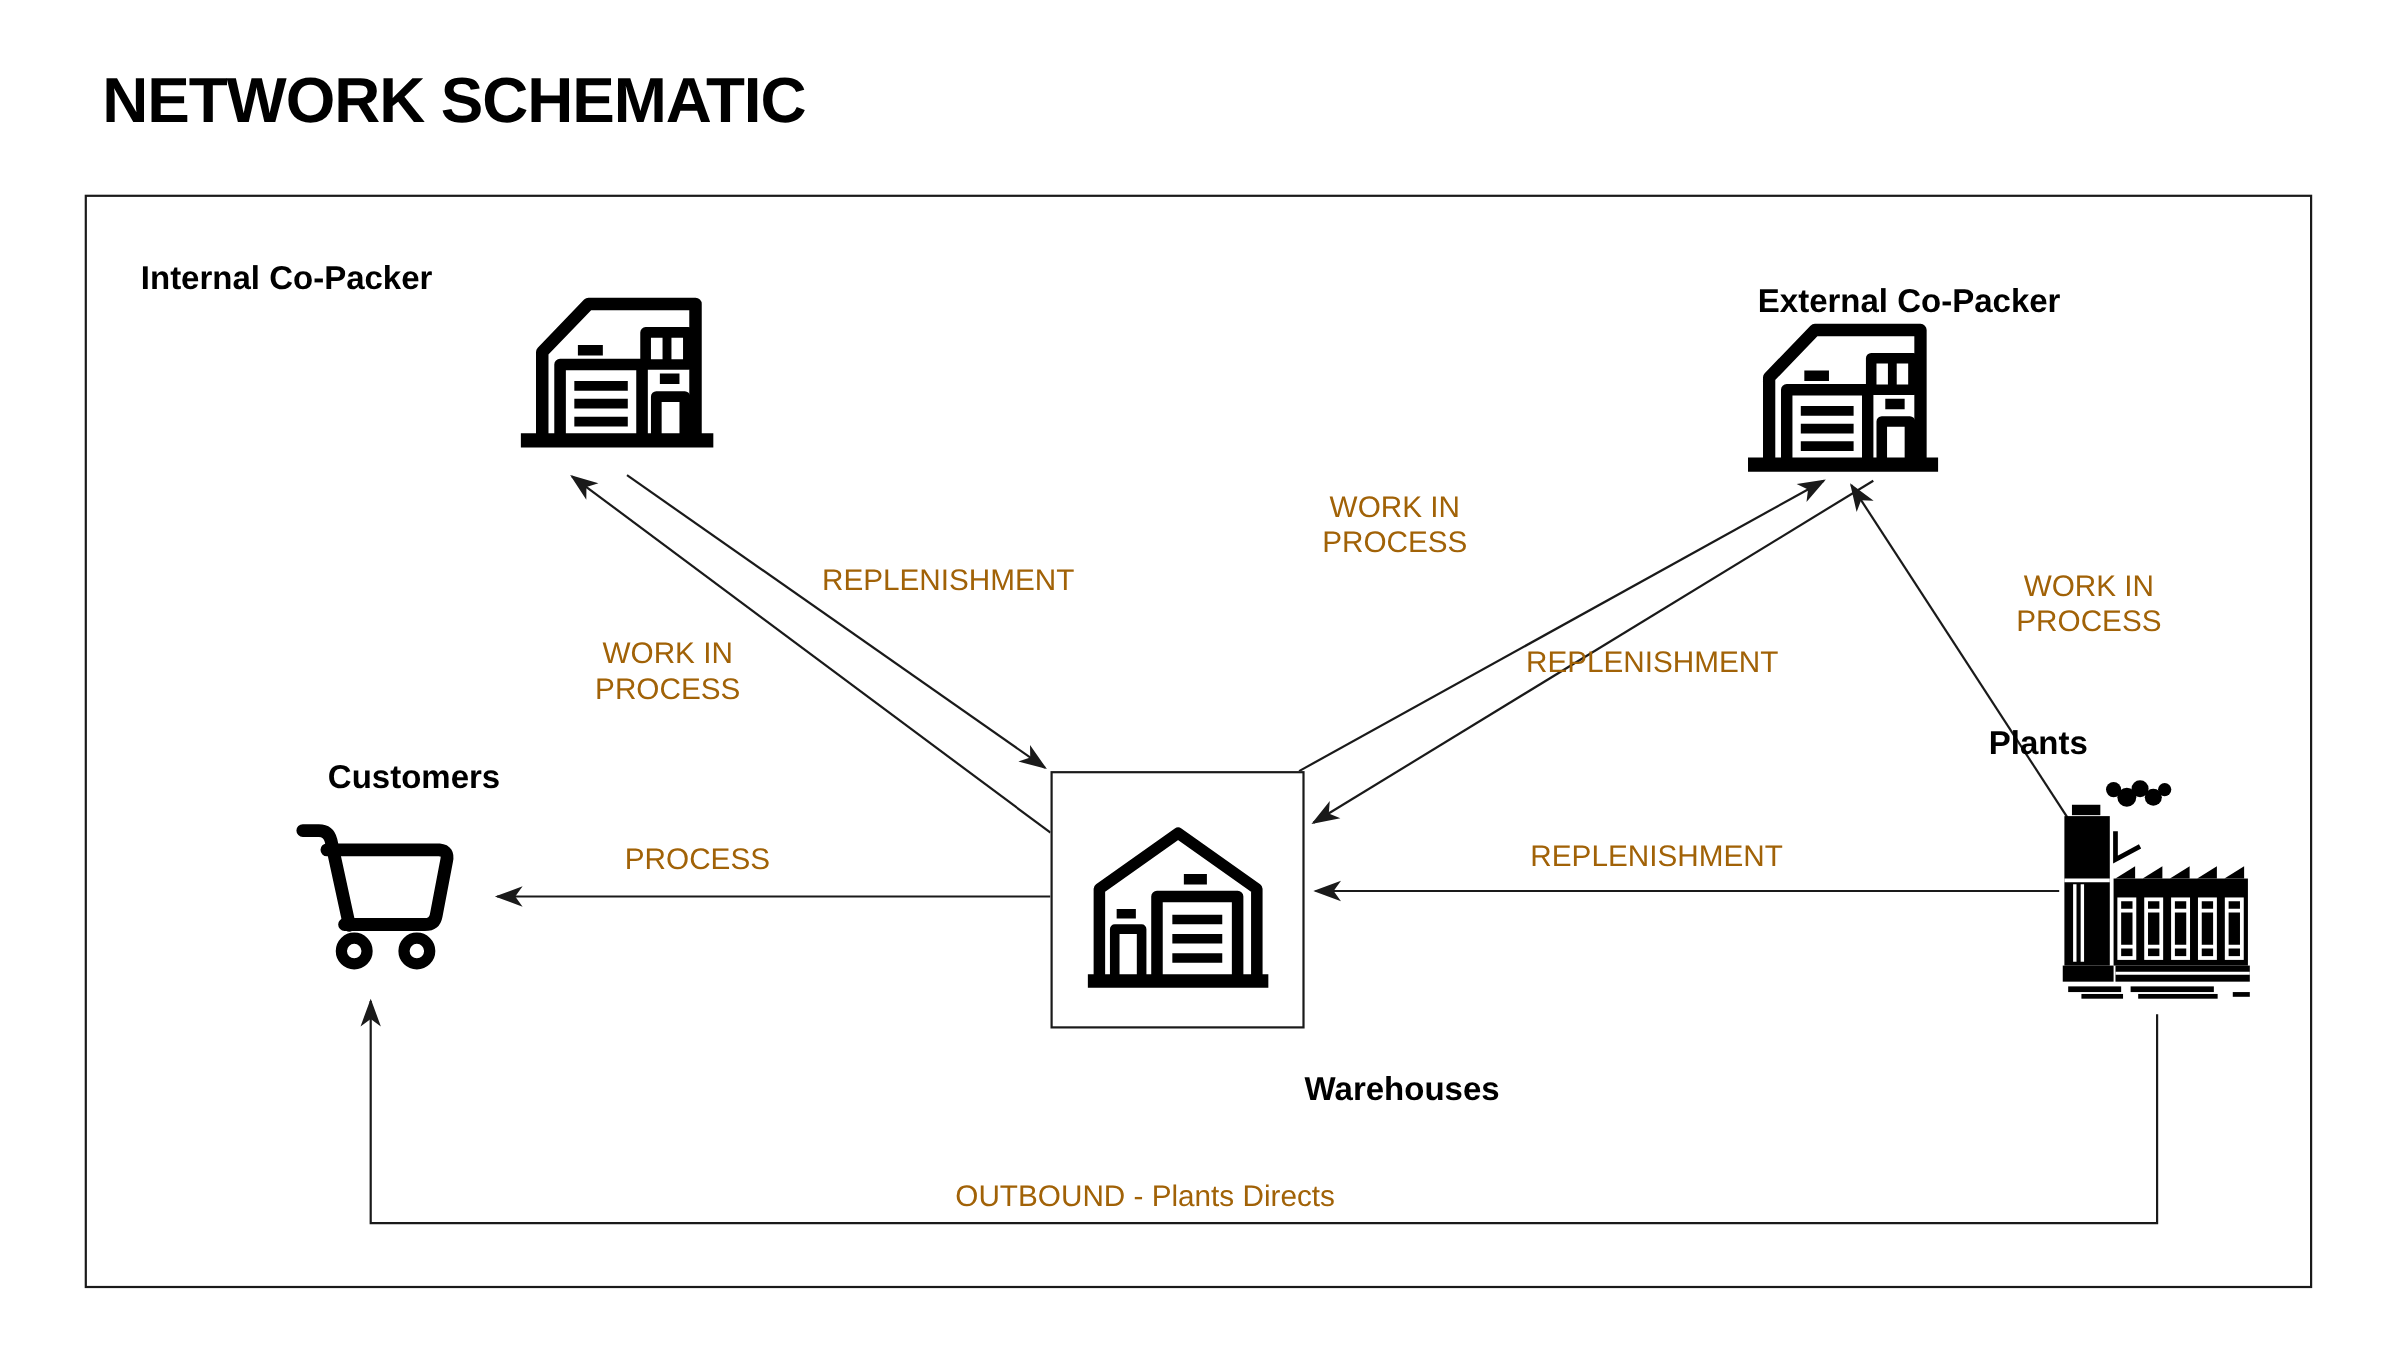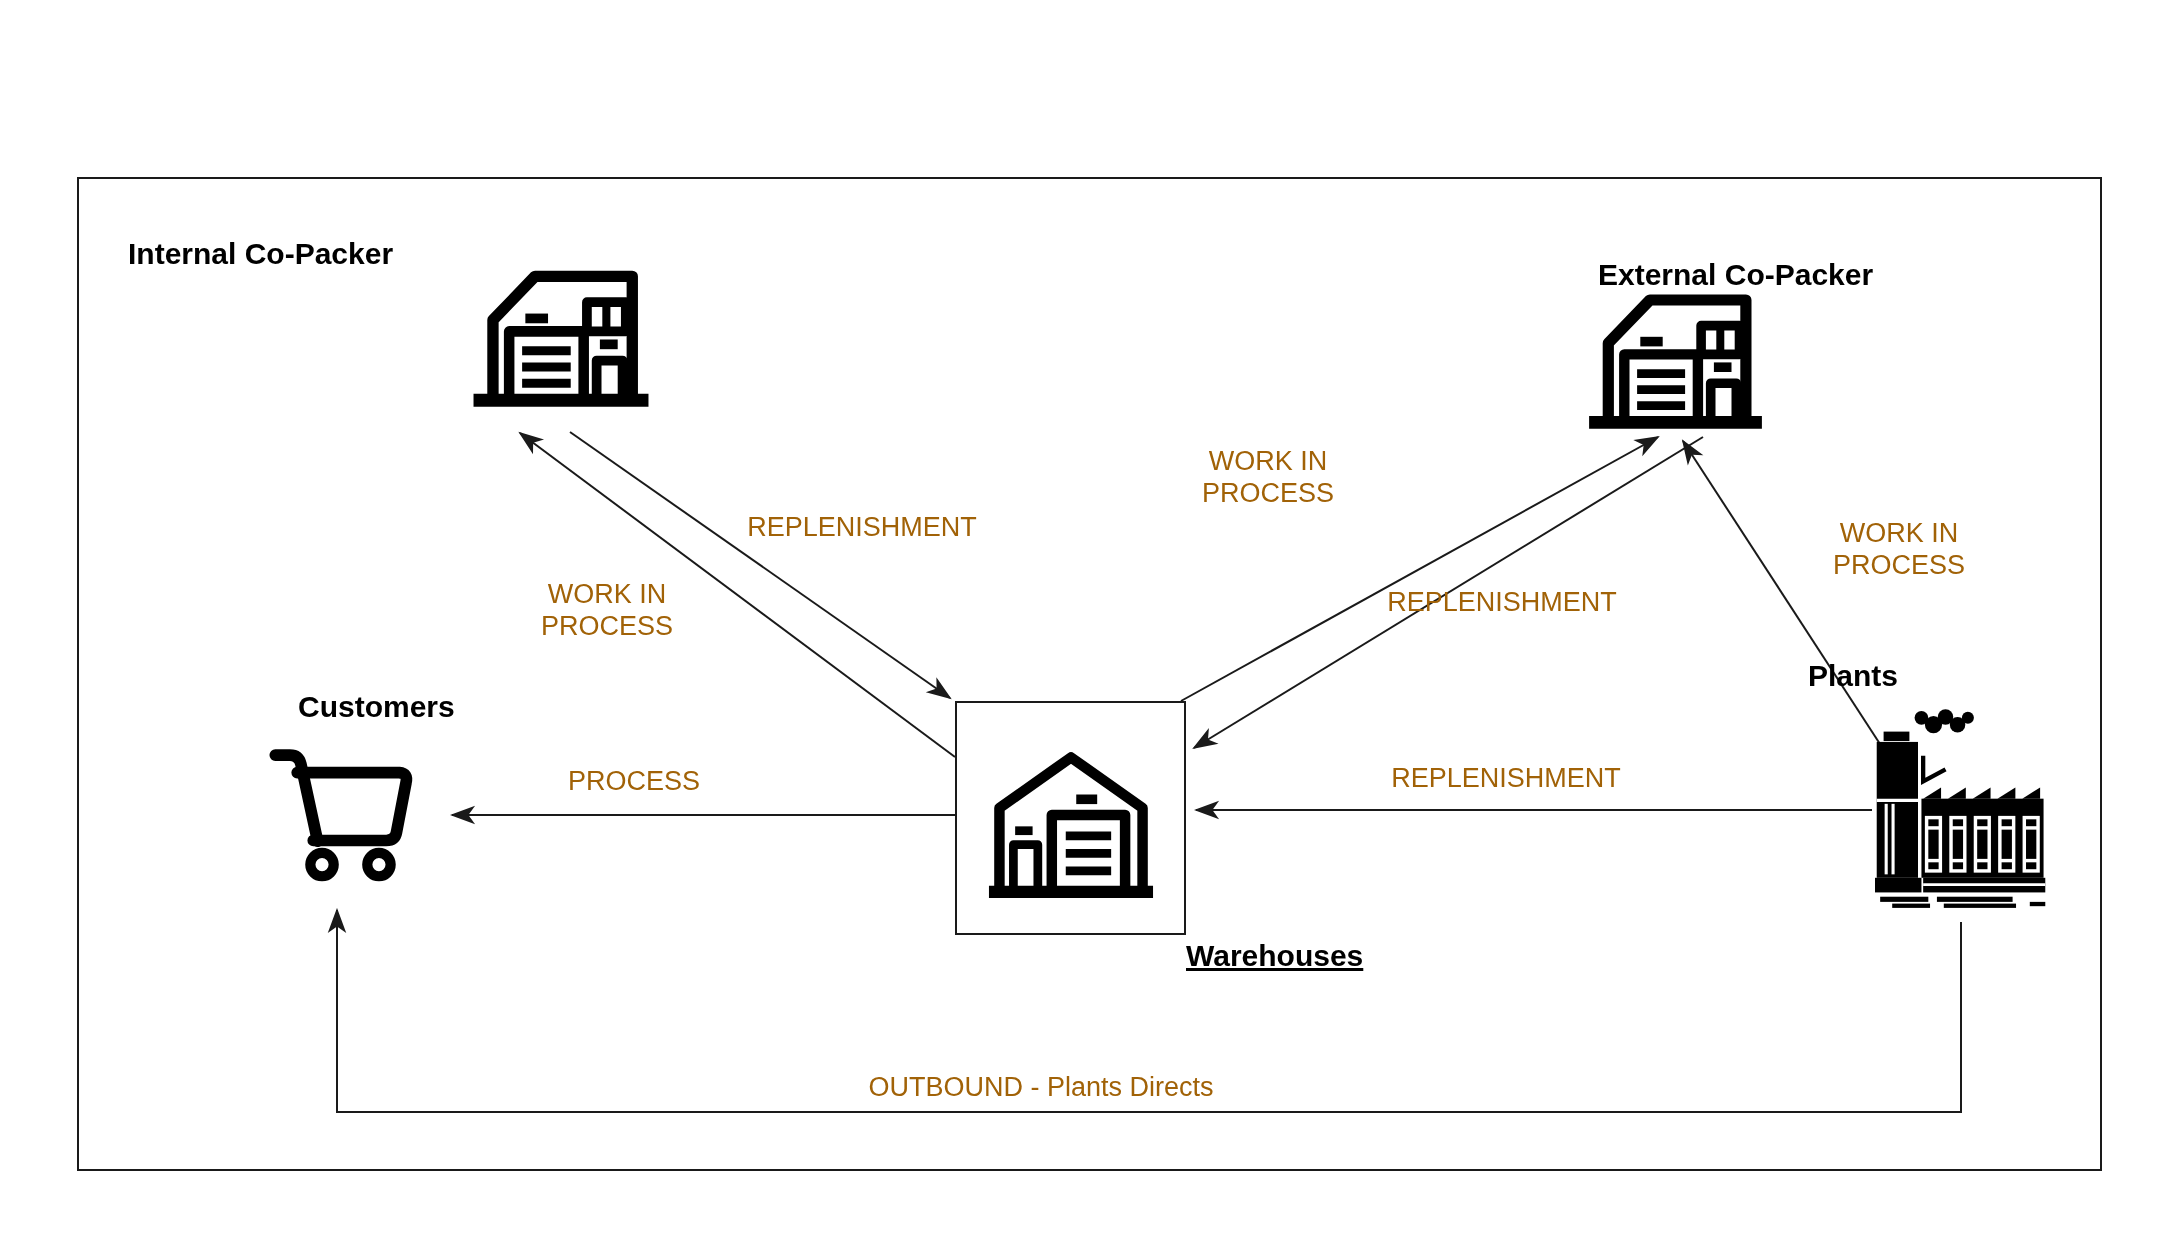--- a/index.html
+++ b/index.html
@@ -13,20 +13,21 @@
   .node-label{position:absolute;font-size:30px;font-weight:700;color:#000;white-space:nowrap;}
   .edge-label{position:absolute;font-size:27px;font-weight:400;color:#a16207;text-align:center;
               white-space:pre-line;line-height:1.18;transform:translateX(-50%);}
   .icon{position:absolute;}
 </style>
 </head>
 <body>
 
 <div class="stage">
 
+  <div class="title">NETWORK SCHEMATIC</div>
 
   <div class="frame"></div>
 
   <svg class="overlay" viewBox="0 0 2184 1236">
     <defs>
       <marker id="arrow" viewBox="0 0 12 10" refX="11" refY="5" markerWidth="26" markerHeight="21" orient="auto-start-reverse" markerUnits="userSpaceOnUse">
         <path d="M0,0.6 L12,5 L0,9.4 L3.2,5 Z" fill="#1a1a1a"></path>
       </marker>
     </defs>
     <g stroke="#1a1a1a" stroke-width="2" fill="none">
@@ -93,21 +94,21 @@
         <line x1="58" y1="39" x2="70" y2="39" stroke-width="5.5"></line>
         <path d="M44,92 V48 H86 V92" stroke-width="6"></path>
         <line x1="52" y1="60" x2="78" y2="60" stroke-width="5"></line>
         <line x1="52" y1="70" x2="78" y2="70" stroke-width="5"></line>
         <line x1="52" y1="80" x2="78" y2="80" stroke-width="5"></line>
         <line x1="23" y1="57" x2="33" y2="57" stroke-width="5"></line>
         <path d="M22,92 V65 H36 V92" stroke-width="5"></path>
       </g>
     </svg>
   </div>
-  <div class="node-label" style="left:1186px;top:939px;text-decoration:underline;">Warehouses</div>
+  <div class="node-label" style="left:1186px;top:974px;">Warehouses</div>
 
   <div class="node-label" style="left:1808px;top:659px;">Plants</div>
   <svg class="icon" style="left:1875px;top:703px;" width="172" height="212" viewBox="0 0 100 120">
     <defs>
       <g id="fwin">
         <rect x="0" y="0" width="8" height="31" fill="none" stroke="#fff" stroke-width="2"></rect>
         <line x1="0" y1="6" x2="8" y2="6" stroke="#fff" stroke-width="2"></line>
         <line x1="0" y1="25" x2="8" y2="25" stroke="#fff" stroke-width="2"></line>
       </g>
     </defs>

